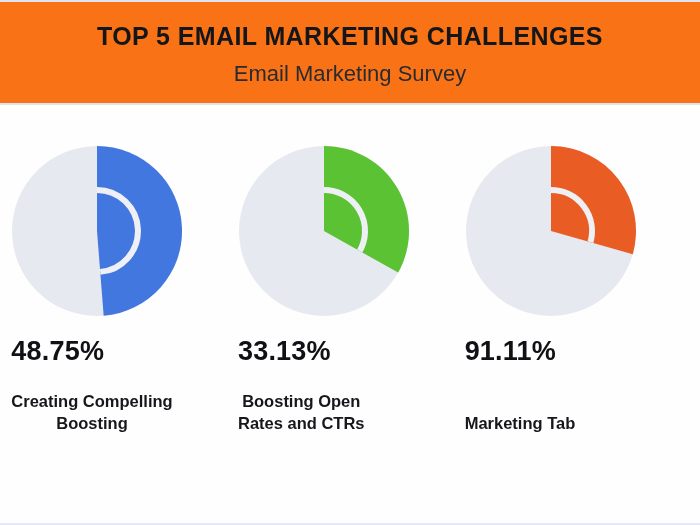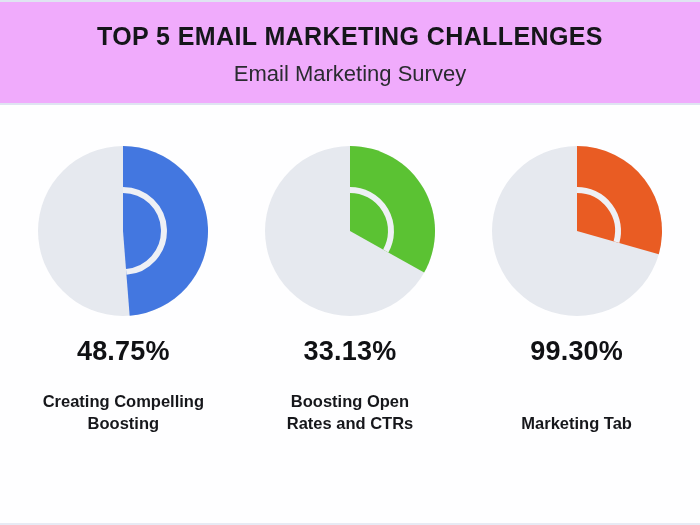--- a/index.html
+++ b/index.html
@@ -33,21 +33,21 @@
   }
   .rule.bottom {
     background: #e7eaf4;
     height: 2px;
   }
   
   .header {
     flex: 0 0 auto;
     padding: 20px 20px 16px 20px;
     text-align: center;
-    background: #f0abfc;
+    background: #f97316;
   }
   .chart-title {
     margin: 0;
     font-size: 25px;
     font-weight: 700;
     letter-spacing: 0.4px;
     color: #15161a;
     line-height: 1.15;
   }
   .chart-subtitle {
@@ -64,21 +64,21 @@
     flex-direction: row;
     align-items: flex-start;
     justify-content: space-around;
     padding: 40px 10px 0 10px;
     box-sizing: border-box;
   }
   .stat {
     width: 224px;
     display: flex;
     flex-direction: column;
-    align-items: center;
+    align-items: flex-start;
     text-align: center;
   }
   .pie-wrap {
     width: 172px;
     height: 172px;
     display: block;
   }
   .pie-wrap svg {
     display: block;
     width: 172px;
@@ -148,21 +148,21 @@
     </div>
 
     <div class="stat">
       <div class="pie-wrap">
         <svg viewBox="0 0 172 172">
           <circle cx="86" cy="86" r="85" fill="#e6e9ef"></circle>
           <path class="slice" fill="#e95c23" d="M 86 86 L 86.00 1.00 A 85 85 0 0 1 167.79 109.14 Z"></path>
           <path class="ring" fill="none" stroke="#eef0f5" stroke-width="6" d="M 86.00 45.00 A 41 41 0 0 1 125.45 97.16"></path>
         </svg>
       </div>
-      <div class="stat-value">99.30%</div>
+      <div class="stat-value">91.11%</div>
       <div class="stat-label">
         <br>
         <span>Marketing Tab</span>
       </div>
     </div>
 
   </div>
 
   <div style="flex:1 1 auto"></div>
   <div class="rule bottom"></div>

